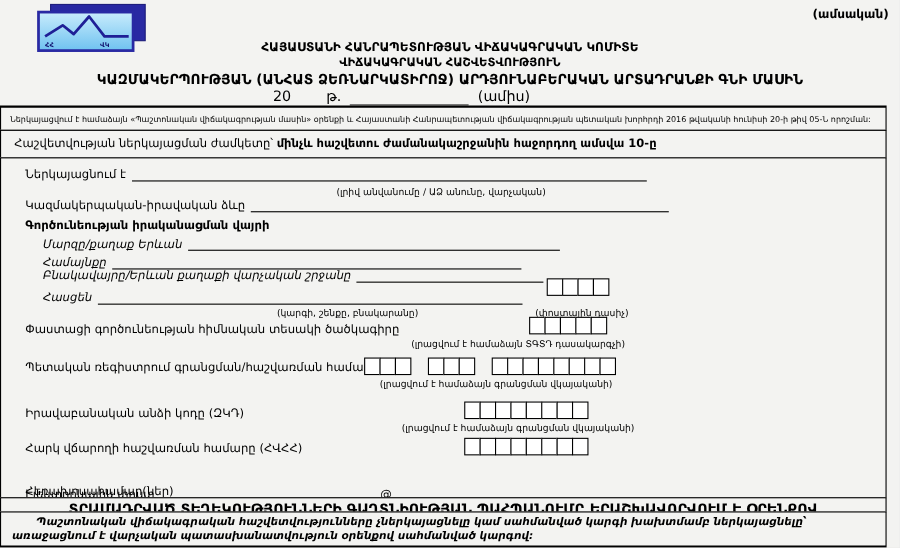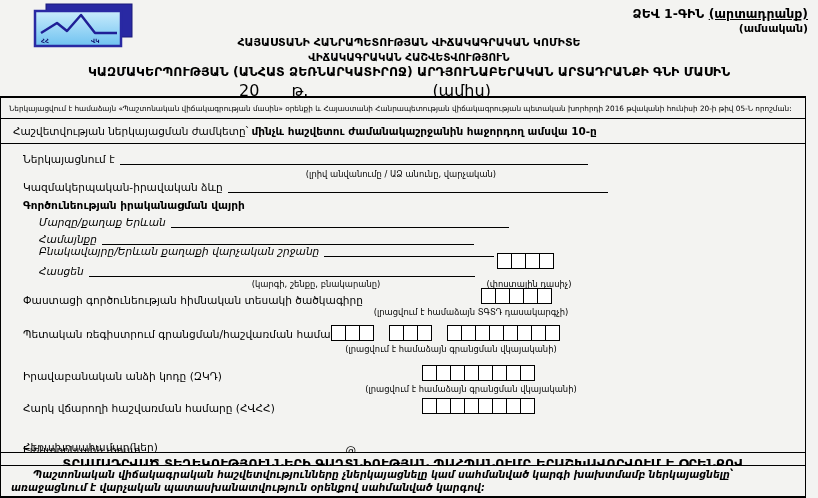--- a/index.html
+++ b/index.html
@@ -11,21 +11,21 @@
   }
   
   #logo { position:absolute; left:33px; top:3px; width:102px; height:46px; }
   .form-code { position:absolute; right:10px; top:6px; text-align:right; font-weight:bold; font-size:12.5px; line-height:1.25; }
   .form-code .underlined { text-decoration:underline; }
   .form-code .period { font-size:11px; }
   .h-center { position:absolute; left:0; width:818px; text-align:center; white-space:nowrap; }
   #org1 { top:36px; font-size:11px; font-weight:bold; }
   #org2 { top:51px; font-size:10.5px; font-weight:bold; }
   #form-title { top:64px; font-size:12.5px; font-weight:bold; }
-  #year-row { position:absolute; top:81px; left:0; width:730px; display:flex; justify-content:center; align-items:flex-end; font-size:16px; gap:8px; }
+  #year-row { position:absolute; top:81px; left:0; width:730px; display:flex; justify-content:center; align-items:flex-end; font-size:13px; gap:8px; }
   #year-row .gap { width:16px; }
   #year-row .blank { width:108px; }
   
   .section { position:absolute; left:0; width:806px; border:1px solid #000; background:#f3f3f1; }
   #sec-basis   { top:96px;  height:23px; border-top:2px solid #000; font-size:7.3px; padding:6px 8px 0 8px; white-space:nowrap; }
   #sec-deadline{ top:118px; height:26px; font-size:10.5px; padding:6px 8px 0 12px; }
   #sec-main    { top:143px; height:310px; }
   #sec-secret  { top:452px; height:14px; text-align:center; font-size:13px; font-weight:bold; padding-top:3px; }
   #sec-liability { top:465px; height:33px; border-bottom:2px solid #000; font-size:9.6px; font-weight:bold; font-style:italic; padding:3px 10px 0 10px; line-height:1.35; }
   #sec-liability .para { text-indent:22px; }
@@ -55,21 +55,20 @@
         </linearGradient>
       </defs>
       <rect x="2" y="8" width="86" height="35" fill="url(#lg)" stroke="#2929a3" stroke-width="2.5"></rect>
       <polyline points="8,30 24,20 34,28 48,12 62,30 84,30" fill="none" stroke="#1f1f96" stroke-width="2.5" stroke-linejoin="round"></polyline>
       <text x="8" y="40" font-size="6" font-weight="bold" fill="#11116e">ՀՀ</text>
       <text x="58" y="40" font-size="6" font-weight="bold" fill="#11116e">ՎԿ</text>
     </svg>
   </div>
 
   <div class="form-code">
-    <div><span>ՁԵՎ 1-ԳԻՆ</span> <span class="underlined">(արտադրանք)</span></div>
     <div class="period">(ամսական)</div>
   </div>
 
   <div id="org1" class="h-center">ՀԱՅԱՍՏԱՆԻ ՀԱՆՐԱՊԵՏՈՒԹՅԱՆ ՎԻՃԱԿԱԳՐԱԿԱՆ ԿՈՄԻՏԵ</div>
   <div id="org2" class="h-center">ՎԻՃԱԿԱԳՐԱԿԱՆ ՀԱՇՎԵՏՎՈՒԹՅՈՒՆ</div>
   <div id="form-title" class="h-center">ԿԱԶՄԱԿԵՐՊՈՒԹՅԱՆ (ԱՆՀԱՏ ՁԵՌՆԱՐԿԱՏԻՐՈՋ) ԱՐԴՅՈՒՆԱԲԵՐԱԿԱՆ ԱՐՏԱԴՐԱՆՔԻ ԳՆԻ ՄԱՍԻՆ</div>
 
   <div id="year-row">
     <span>20</span>
     <span class="gap"></span>

